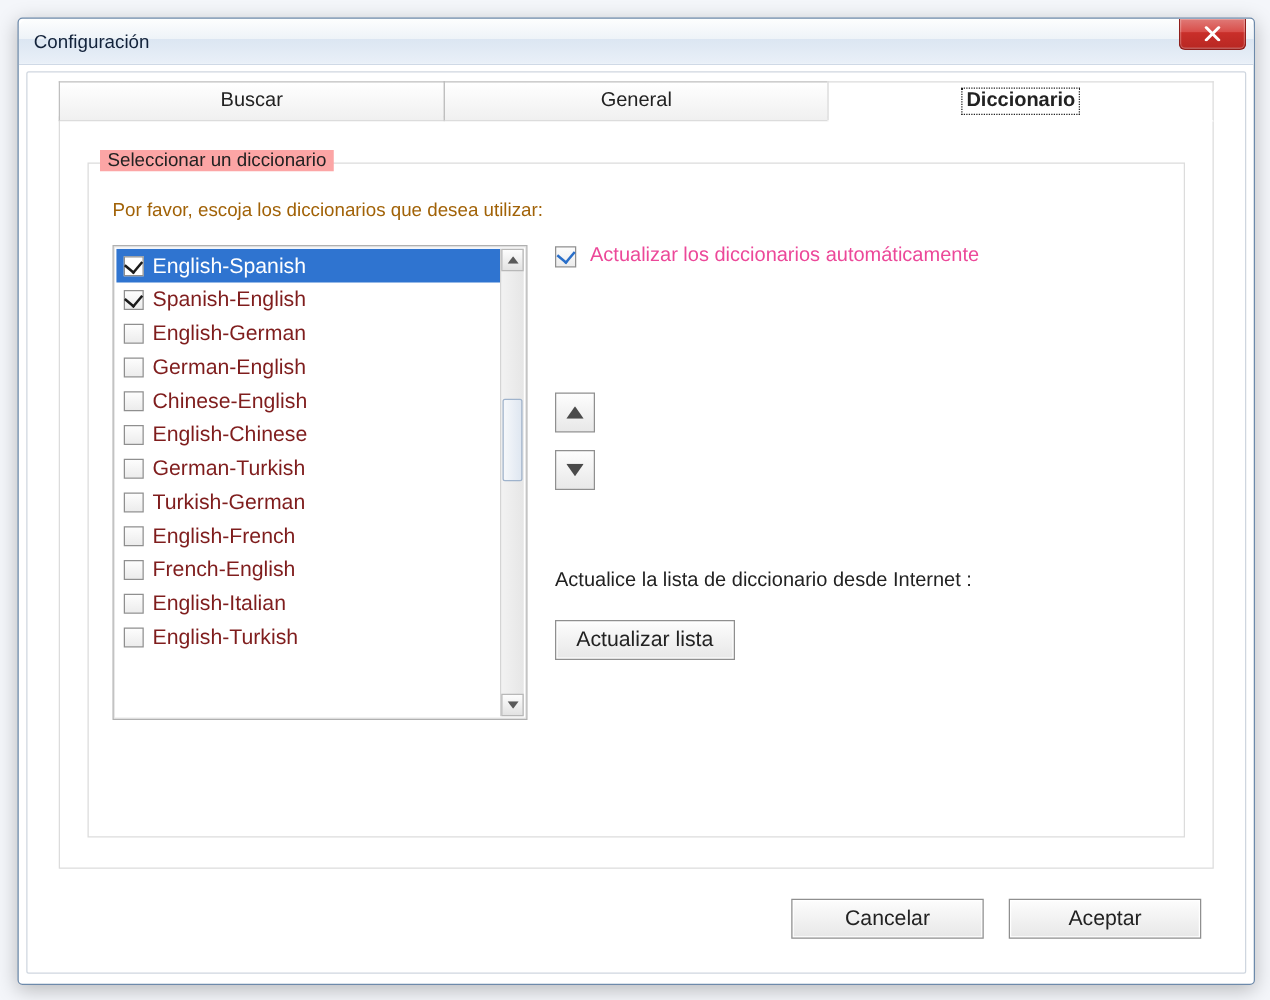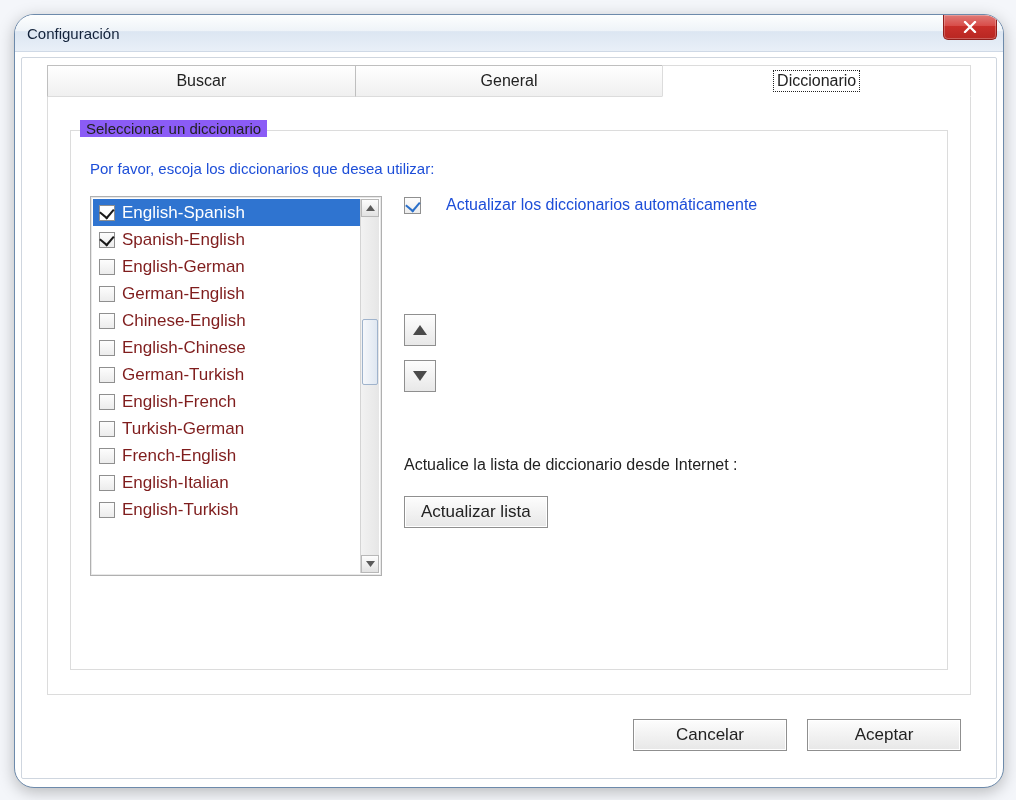--- a/index.html
+++ b/index.html
@@ -1,50 +1,50 @@
 <!DOCTYPE html>
 <html><head>
 <meta charset="utf-8">
 <style>
   html,body{margin:0;padding:0;width:1016px;height:800px;background:#f4f6fa;font-family:"Segoe UI",Tahoma,Arial,sans-serif;font-size:13px;color:#000;overflow:hidden}
-  .window{position:absolute;left:14px;top:14px;width:988px;height:772px;border:1px solid #6d8aab;border-radius:20px;background:#fff;box-shadow:0 4px 16px rgba(0,0,0,.25);overflow:hidden}
+  .window{position:absolute;left:14px;top:14px;width:988px;height:772px;border:1px solid #6d8aab;border-radius:4px;background:#fff;box-shadow:0 4px 16px rgba(0,0,0,.25);overflow:hidden}
   .titlebar{height:36px;background:linear-gradient(to bottom,#fdfefe 0%,#eef3f8 45%,#dce6f2 46%,#e9f0f8 100%);border-bottom:1px solid #cfd9e6;position:relative;display:flex;align-items:center;padding-left:12px;border-top-left-radius:8px;border-top-right-radius:8px}
   .titlebar .title{font-size:15px;color:#12223a}
   .winbtns{position:absolute;right:6px;top:0;display:flex}
   .closebtn{width:52px;height:24px;background:linear-gradient(to bottom,#e07a77 0%,#d84d49 45%,#c92f2a 46%,#b82722 100%);border:1px solid #8f1e1b;border-top:none;border-bottom-left-radius:5px;border-bottom-right-radius:5px;display:flex;align-items:center;justify-content:center;cursor:default;box-shadow:inset 0 0 0 1px rgba(255,255,255,.25)}
   .closebtn svg{display:block}
   .client{position:absolute;left:10px;right:10px;top:46px;bottom:14px}
   .inner-panel{position:absolute;left:22px;right:22px;top:32px;bottom:78px;border:1px solid #dcdcdc;background:#fff}
   .tabs{position:absolute;left:-1px;right:-1px;top:-30px;height:32px;display:flex}
   .tab{flex:1;height:30px;border:1px solid #bfbfbf;background:linear-gradient(to bottom,#fff,#f0f0f0);display:flex;align-items:center;justify-content:center;font-size:16px;color:#222;position:relative;top:1px;border-bottom:1px solid #dcdcdc;cursor:default}
   .tab.active{background:#fff;border-color:#dcdcdc;border-bottom:1px solid #fff;z-index:2}
-  .tab.active .tab-lbl{outline:1px dotted #222;outline-offset:1px;padding:0 2px;font-weight:normal}
+  .tab.active .tab-lbl{outline:1px dotted #222;outline-offset:1px;padding:0 2px;font-weight:bold}
   .tab + .tab{margin-left:-1px}
   .group{position:absolute;left:22px;right:22px;top:26px;bottom:24px}
   .group-frame{position:absolute;left:0;right:0;top:10px;bottom:0;border:1px solid #dcdcdc}
-  .group-legend{position:absolute;left:10px;top:0;background:#8b5cf6;padding:0 6px;font-size:15px;color:#222}
+  .group-legend{position:absolute;left:10px;top:0;background:#fca5a5;padding:0 6px;font-size:15px;color:#222}
   .inner{position:absolute;left:20px;right:20px;top:40px;bottom:20px}
-  .instr{font-size:15px;color:#1d4ed8;margin-bottom:14px}
+  .instr{font-size:15px;color:#a16207;margin-bottom:14px}
   .cols{position:absolute;left:0;right:0;top:36px;bottom:0;display:flex;gap:22px}
-  .listwrap{width:292px;height:380px;position:relative}
+  .listwrap{width:332px;height:380px;position:relative}
   .listbox{position:absolute;inset:0;border:1px solid #b0b0b0;background:#fff;box-shadow:inset 0 0 0 1px #e8e8e8}
   .listinner{position:absolute;left:2px;top:2px;bottom:2px;right:20px;overflow:hidden}
   .litem{height:27px;display:flex;align-items:center;padding-left:6px;font-size:17px;color:#7f1d1d;cursor:default;white-space:nowrap}
   .litem.selected{background:#2f74d0;color:#fff}
   .chk{width:16px;height:16px;border:1px solid #8f8f8f;background:linear-gradient(to bottom,#fdfdfd,#ececec);margin-right:7px;display:flex;align-items:center;justify-content:center;flex:0 0 16px;box-sizing:border-box}
   .chk.checked::after{content:"";display:block;width:10px;height:8px;background:none;border-left:2px solid #1a1a1a;border-bottom:2px solid #1a1a1a;transform:rotate(-50deg) translate(1px,-1px)}
   .litem.selected .chk{background:#fff}
   .vscroll{position:absolute;right:2px;top:2px;bottom:2px;width:18px;background:linear-gradient(to right,#f2f2f2,#e6e6e6);border-left:1px solid #d4d4d4}
   .sbtn{height:18px;background:linear-gradient(to bottom,#fdfdfd,#e2e2e2);border:1px solid #b8b8b8;display:flex;align-items:center;justify-content:center;box-sizing:border-box;cursor:default}
   .sbtn svg{display:block}
   .strack{position:absolute;left:0;right:0;top:18px;bottom:18px}
   .sthumb{position:absolute;left:1px;right:1px;top:102px;height:64px;background:linear-gradient(to right,#f6f8fb,#dfe7f1);border:1px solid #9fb3cc;border-radius:2px}
   .sbtn.bottom{position:absolute;bottom:0;left:0;right:0}
   .right{flex:1;position:relative}
-  .autorow{display:flex;align-items:flex-end;gap:18px;font-size:16px;color:#1d4ed8;cursor:default}
+  .autorow{display:flex;align-items:center;gap:4px;font-size:16px;color:#ec4899;cursor:default}
   .autorow .chk{width:17px;height:17px;flex:0 0 17px}
   .autorow .chk.checked::after{border-color:#2a6fc9}
   .updown{position:absolute;top:118px;left:0;display:flex;flex-direction:column;gap:14px}
   .arrowbtn{width:30px;height:30px;border:1px solid #8f8f8f;background:linear-gradient(to bottom,#fdfdfd,#e8e8e8);display:flex;align-items:center;justify-content:center;cursor:default}
   .arrowbtn svg{display:block}
   .updlabel{position:absolute;left:0;top:260px;font-size:16px;color:#222}
   .btn{display:inline-flex;align-items:center;justify-content:center;height:30px;padding:0 16px;border:1px solid #8f8f8f;background:linear-gradient(to bottom,#fdfdfd,#e7e7e7);font-size:17px;color:#222;cursor:default;box-shadow:inset 0 0 0 1px #fff}
   .updbtn{position:absolute;left:0;top:300px}
   .footer{position:absolute;right:32px;bottom:22px;display:flex;gap:20px}
   .footer .btn{min-width:120px}
@@ -116,25 +116,25 @@
                     <div class="litem">
                       <span class="chk"></span>
                       <span>English-Chinese</span>
                     </div>
                     <div class="litem">
                       <span class="chk"></span>
                       <span>German-Turkish</span>
                     </div>
                     <div class="litem">
                       <span class="chk"></span>
+                      <span>Turkish-German</span>
+                    </div>
+                    <div class="litem">
+                      <span class="chk"></span>
                       <span>English-French</span>
-                    </div>
-                    <div class="litem">
-                      <span class="chk"></span>
-                      <span>Turkish-German</span>
                     </div>
                     <div class="litem">
                       <span class="chk"></span>
                       <span>French-English</span>
                     </div>
                     <div class="litem">
                       <span class="chk"></span>
                       <span>English-Italian</span>
                     </div>
                     <div class="litem">

